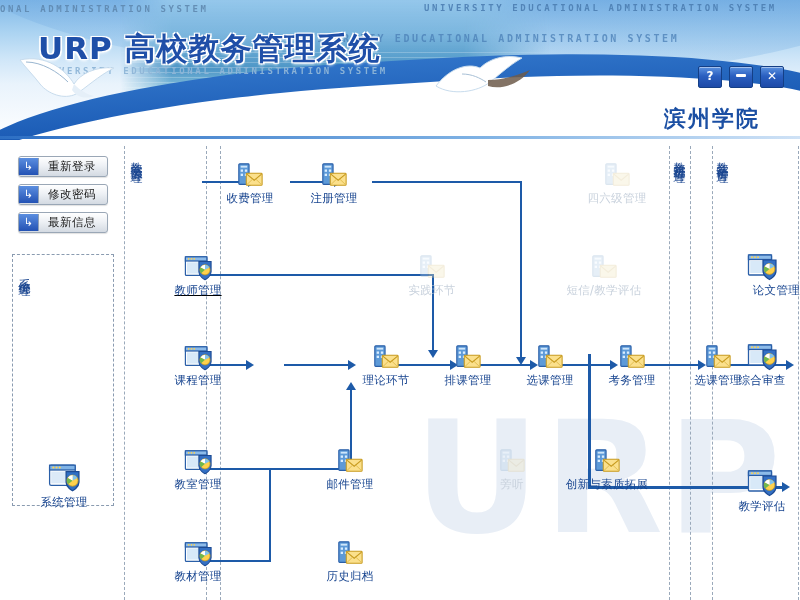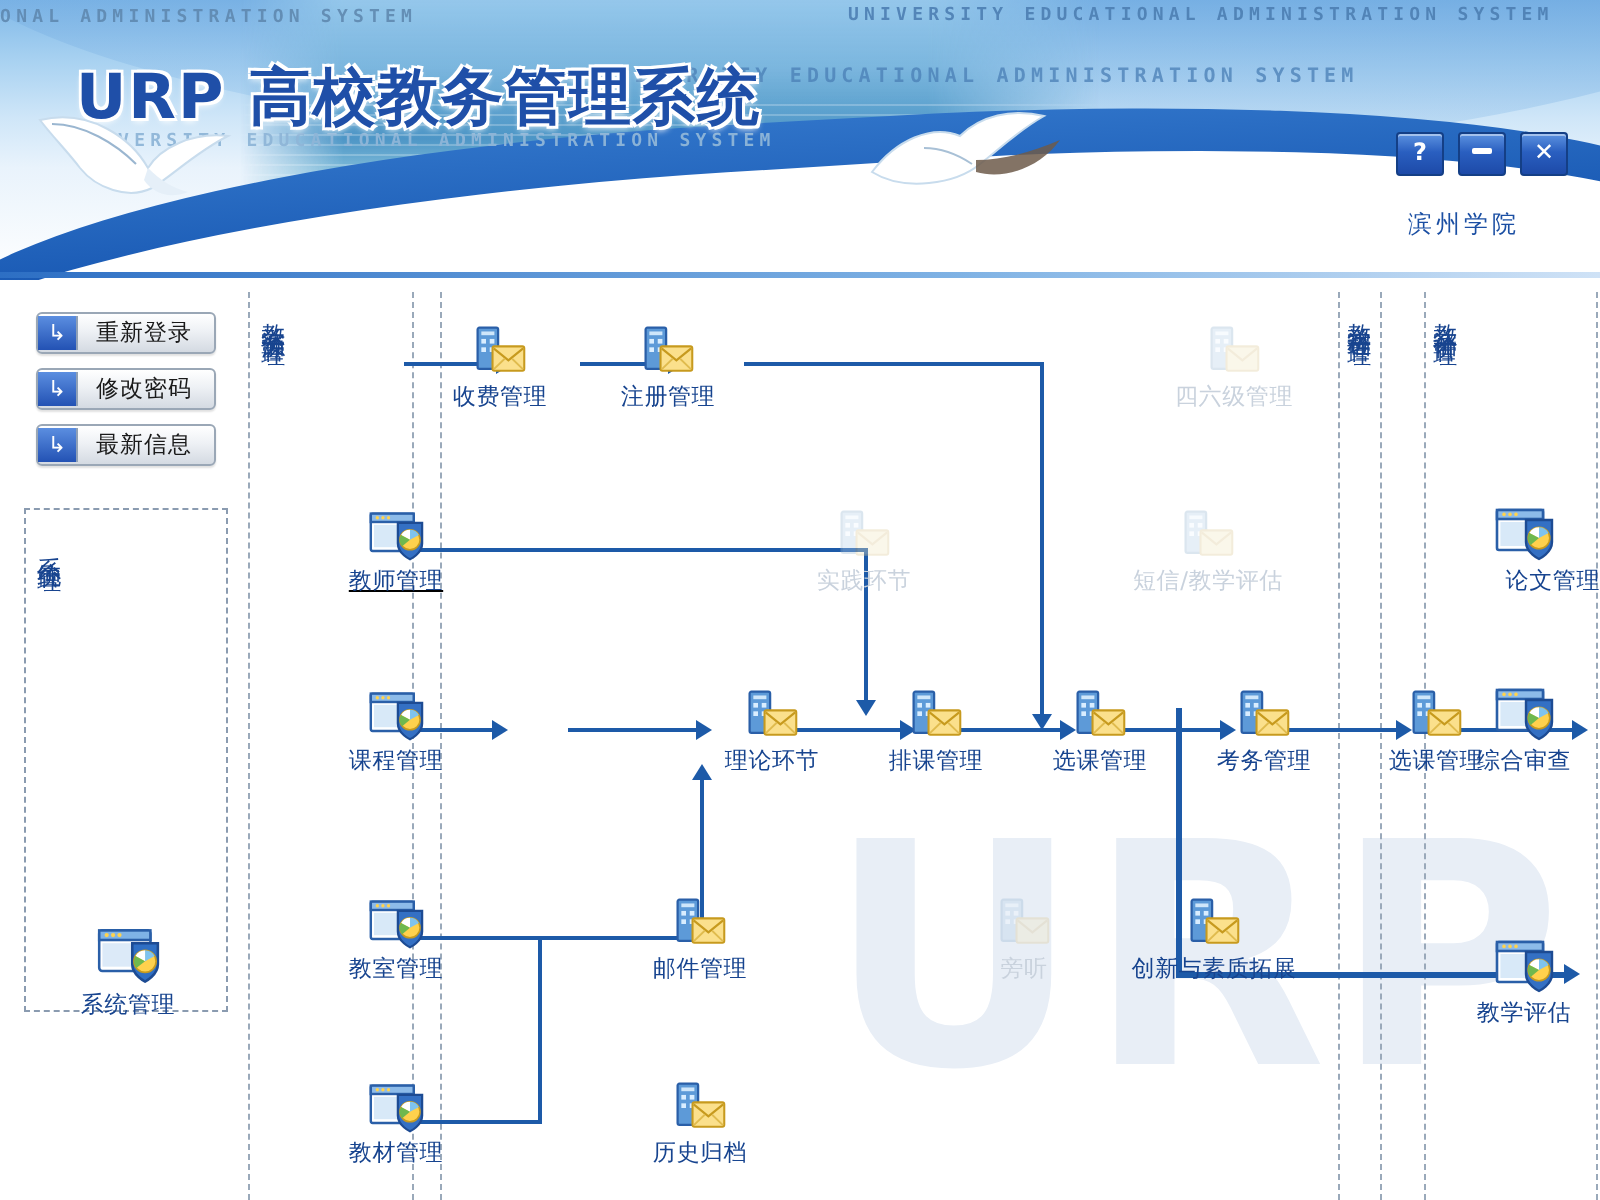--- a/index.html
+++ b/index.html
@@ -61,21 +61,21 @@
   .gull svg{display:block;}
 
   
   .winbtns{position:absolute;right:16px;top:66px;display:flex;gap:7px;}
   .wbtn{width:22px;height:20px;border:1px solid #143f86;border-radius:2px;
     background:linear-gradient(180deg,#5c92e0 0%,#2a5fc0 45%,#1d4aa8 100%);
     color:#fff;font-size:12px;font-weight:bold;line-height:18px;text-align:center;
     box-shadow:inset 0 1px 0 rgba(255,255,255,.45);cursor:pointer;}
   .wbtn .dash{display:inline-block;width:10px;height:3px;background:#fff;
     border-radius:1px;vertical-align:3px;}
-  .school{position:absolute;right:40px;top:104px;font-size:12px;font-weight:normal;
+  .school{position:absolute;right:40px;top:104px;font-size:22px;font-weight:bold;
     color:#1b4fa3;letter-spacing:2px;}
 
   
   .leftpanel{position:absolute;left:0;top:146px;width:124px;height:454px;}
   .navbtn{position:absolute;left:18px;width:88px;height:19px;border-radius:3px;
     background:linear-gradient(180deg,#ffffff 0%,#eef1f5 45%,#d4dae2 100%);
     border:1px solid #9aa7b6;box-shadow:0 1px 1px rgba(0,0,0,.12);
     display:flex;align-items:center;cursor:pointer;}
   .navbtn .sq{width:19px;height:17px;margin-left:0px;flex:0 0 auto;
     background:linear-gradient(180deg,#5b8ee0,#2352b4);

